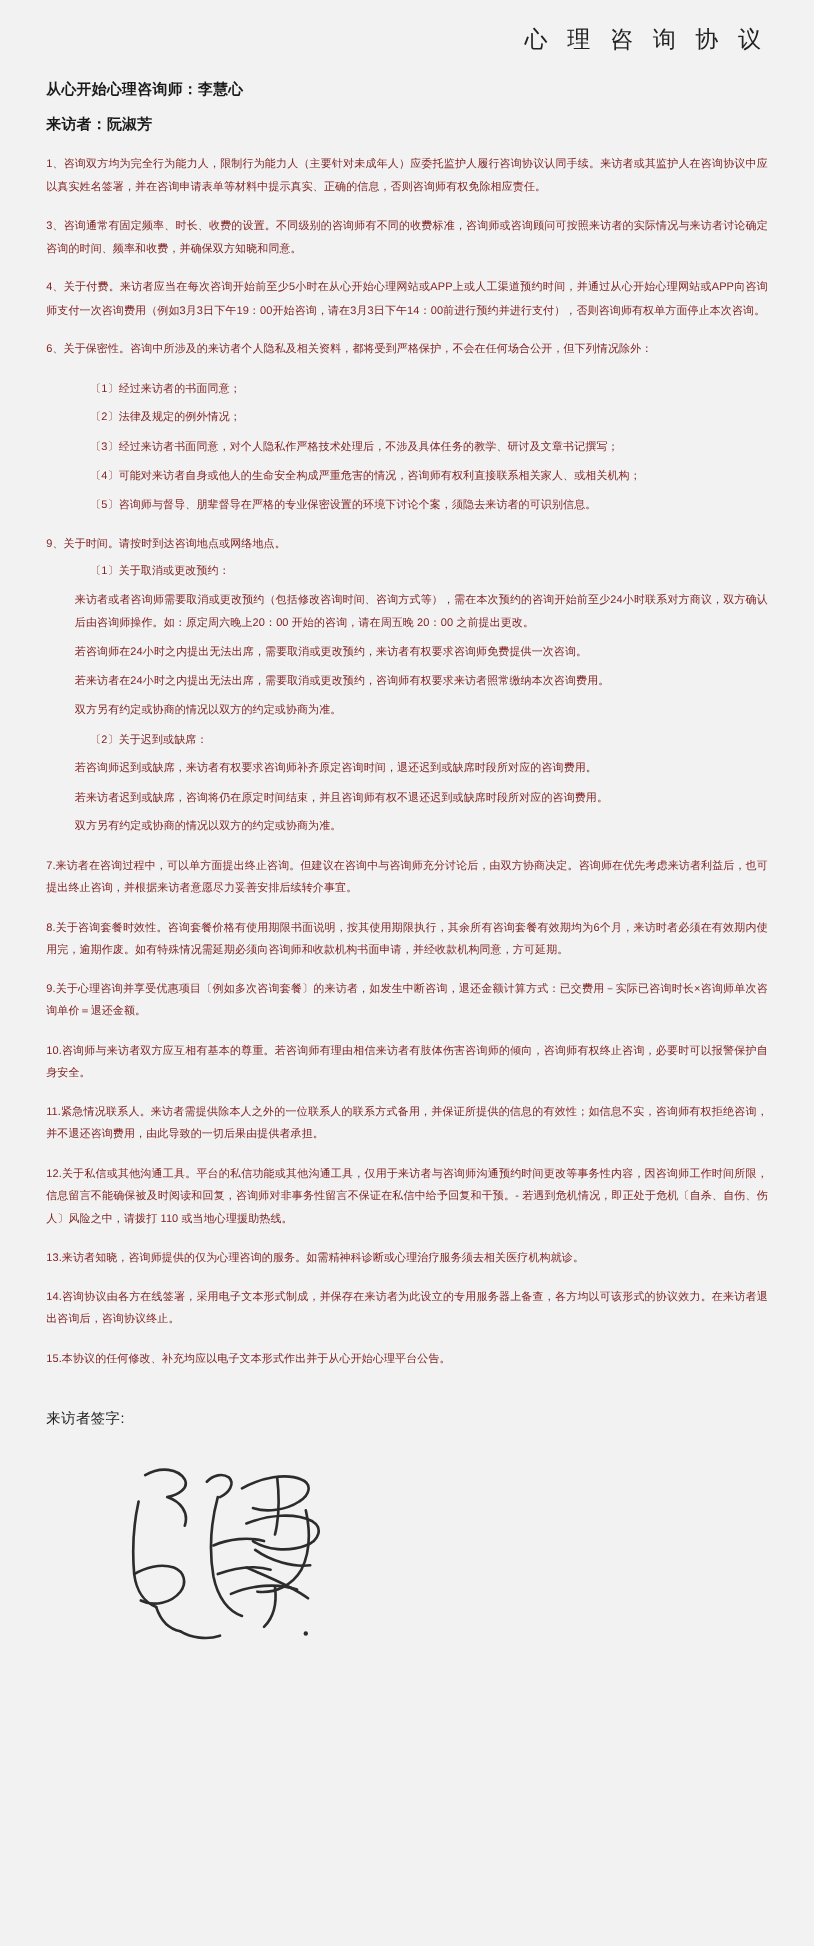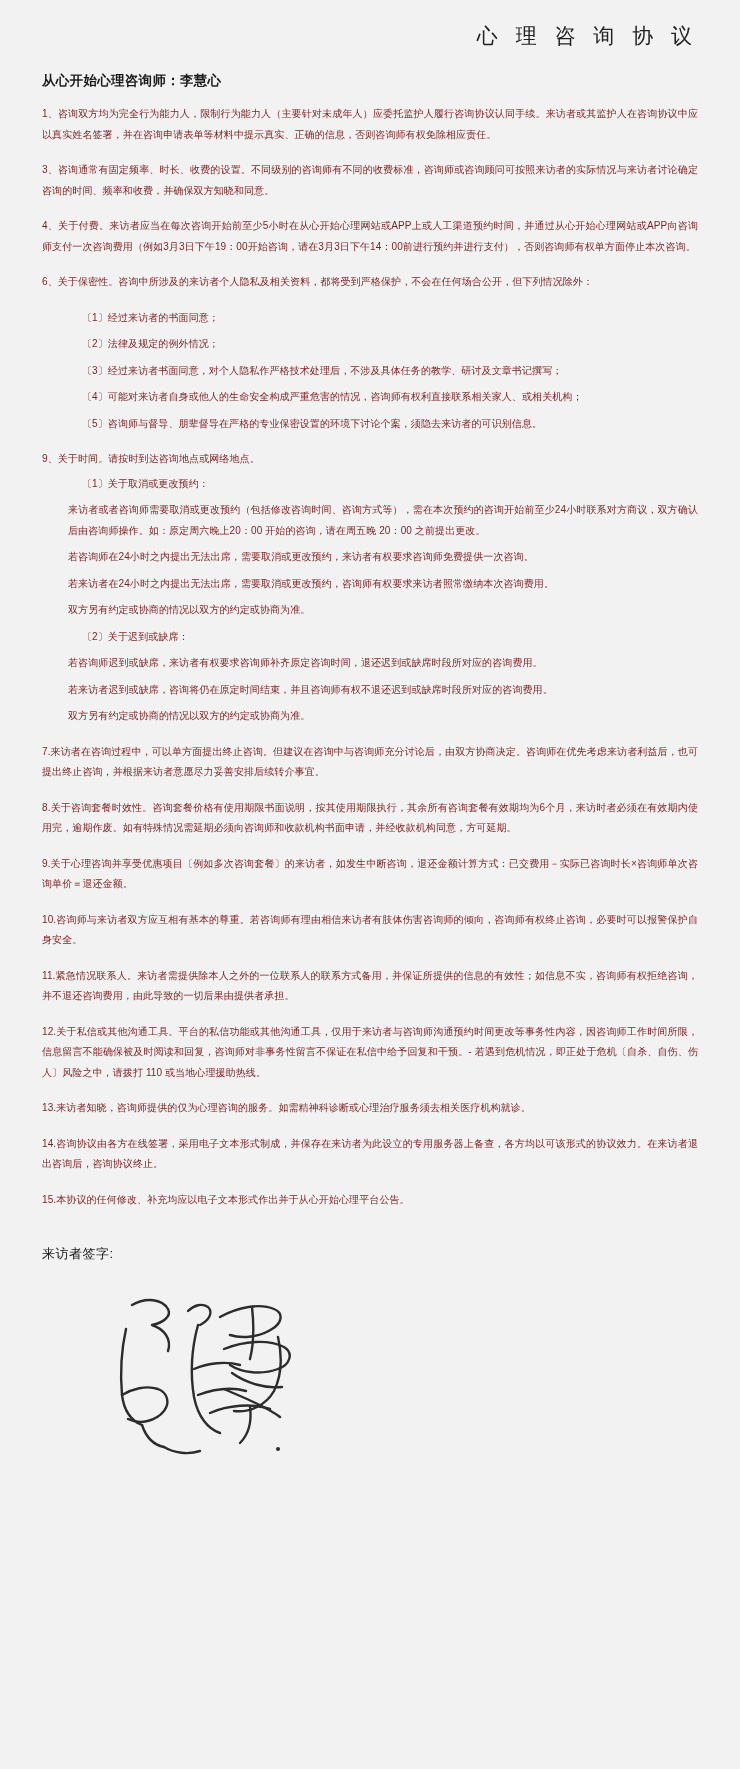--- a/index.html
+++ b/index.html
@@ -75,20 +75,21 @@
   }
 </style>
 </head>
 <body>
 
 <div class="page">
 
   <h1 class="doc-title">心 理 咨 询 协 议</h1>
 
   <div class="line-head">从心开始心理咨询师：李慧心</div>
+  <div class="line-head second">来访者：阮淑芳</div>
 
   <p class="para">1、咨询双方均为完全行为能力人，限制行为能力人（主要针对未成年人）应委托监护人履行咨询协议认同手续。来访者或其监护人在咨询协议中应以真实姓名签署，并在咨询申请表单等材料中提示真实、正确的信息，否则咨询师有权免除相应责任。</p>
   <p class="para">3、咨询通常有固定频率、时长、收费的设置。不同级别的咨询师有不同的收费标准，咨询师或咨询顾问可按照来访者的实际情况与来访者讨论确定咨询的时间、频率和收费，并确保双方知晓和同意。</p>
   <p class="para">4、关于付费。来访者应当在每次咨询开始前至少5小时在从心开始心理网站或APP上或人工渠道预约时间，并通过从心开始心理网站或APP向咨询师支付一次咨询费用（例如3月3日下午19：00开始咨询，请在3月3日下午14：00前进行预约并进行支付），否则咨询师有权单方面停止本次咨询。</p>
   <p class="para">6、关于保密性。咨询中所涉及的来访者个人隐私及相关资料，都将受到严格保护，不会在任何场合公开，但下列情况除外：</p>
 
   <p class="para indent2 sub">〔1〕经过来访者的书面同意；</p>
   <p class="para indent2 sub">〔2〕法律及规定的例外情况；</p>
   <p class="para indent2 sub">〔3〕经过来访者书面同意，对个人隐私作严格技术处理后，不涉及具体任务的教学、研讨及文章书记撰写；</p>
   <p class="para indent2 sub">〔4〕可能对来访者自身或他人的生命安全构成严重危害的情况，咨询师有权利直接联系相关家人、或相关机构；</p>

